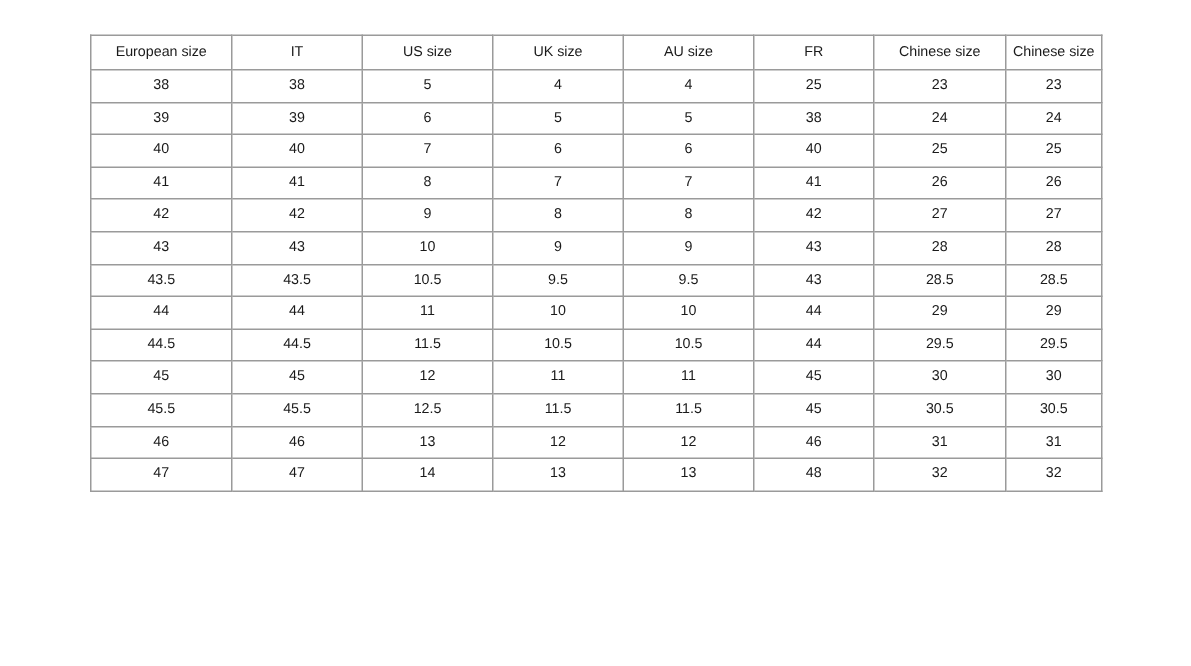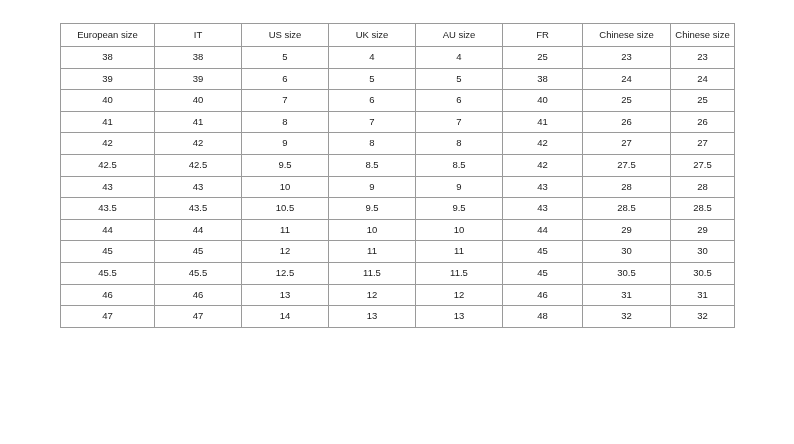--- a/index.html
+++ b/index.html
@@ -132,30 +132,20 @@
             <td>42</td>
             <td>42</td>
             <td>9</td>
             <td>8</td>
             <td>8</td>
             <td>42</td>
             <td>27</td>
             <td>27</td>
           </tr>
           <tr>
-            <td>42.5</td>
-            <td>42.5</td>
-            <td>9.5</td>
-            <td>8.5</td>
-            <td>8.5</td>
-            <td>42</td>
-            <td>27.5</td>
-            <td>27.5</td>
-          </tr>
-          <tr>
             <td>43</td>
             <td>43</td>
             <td>10</td>
             <td>9</td>
             <td>9</td>
             <td>43</td>
             <td>28</td>
             <td>28</td>
           </tr>
           <tr>
@@ -170,20 +160,30 @@
           </tr>
           <tr>
             <td>44</td>
             <td>44</td>
             <td>11</td>
             <td>10</td>
             <td>10</td>
             <td>44</td>
             <td>29</td>
             <td>29</td>
+          </tr>
+          <tr>
+            <td>44.5</td>
+            <td>44.5</td>
+            <td>11.5</td>
+            <td>10.5</td>
+            <td>10.5</td>
+            <td>44</td>
+            <td>29.5</td>
+            <td>29.5</td>
           </tr>
           <tr>
             <td>45</td>
             <td>45</td>
             <td>12</td>
             <td>11</td>
             <td>11</td>
             <td>45</td>
             <td>30</td>
             <td>30</td>

